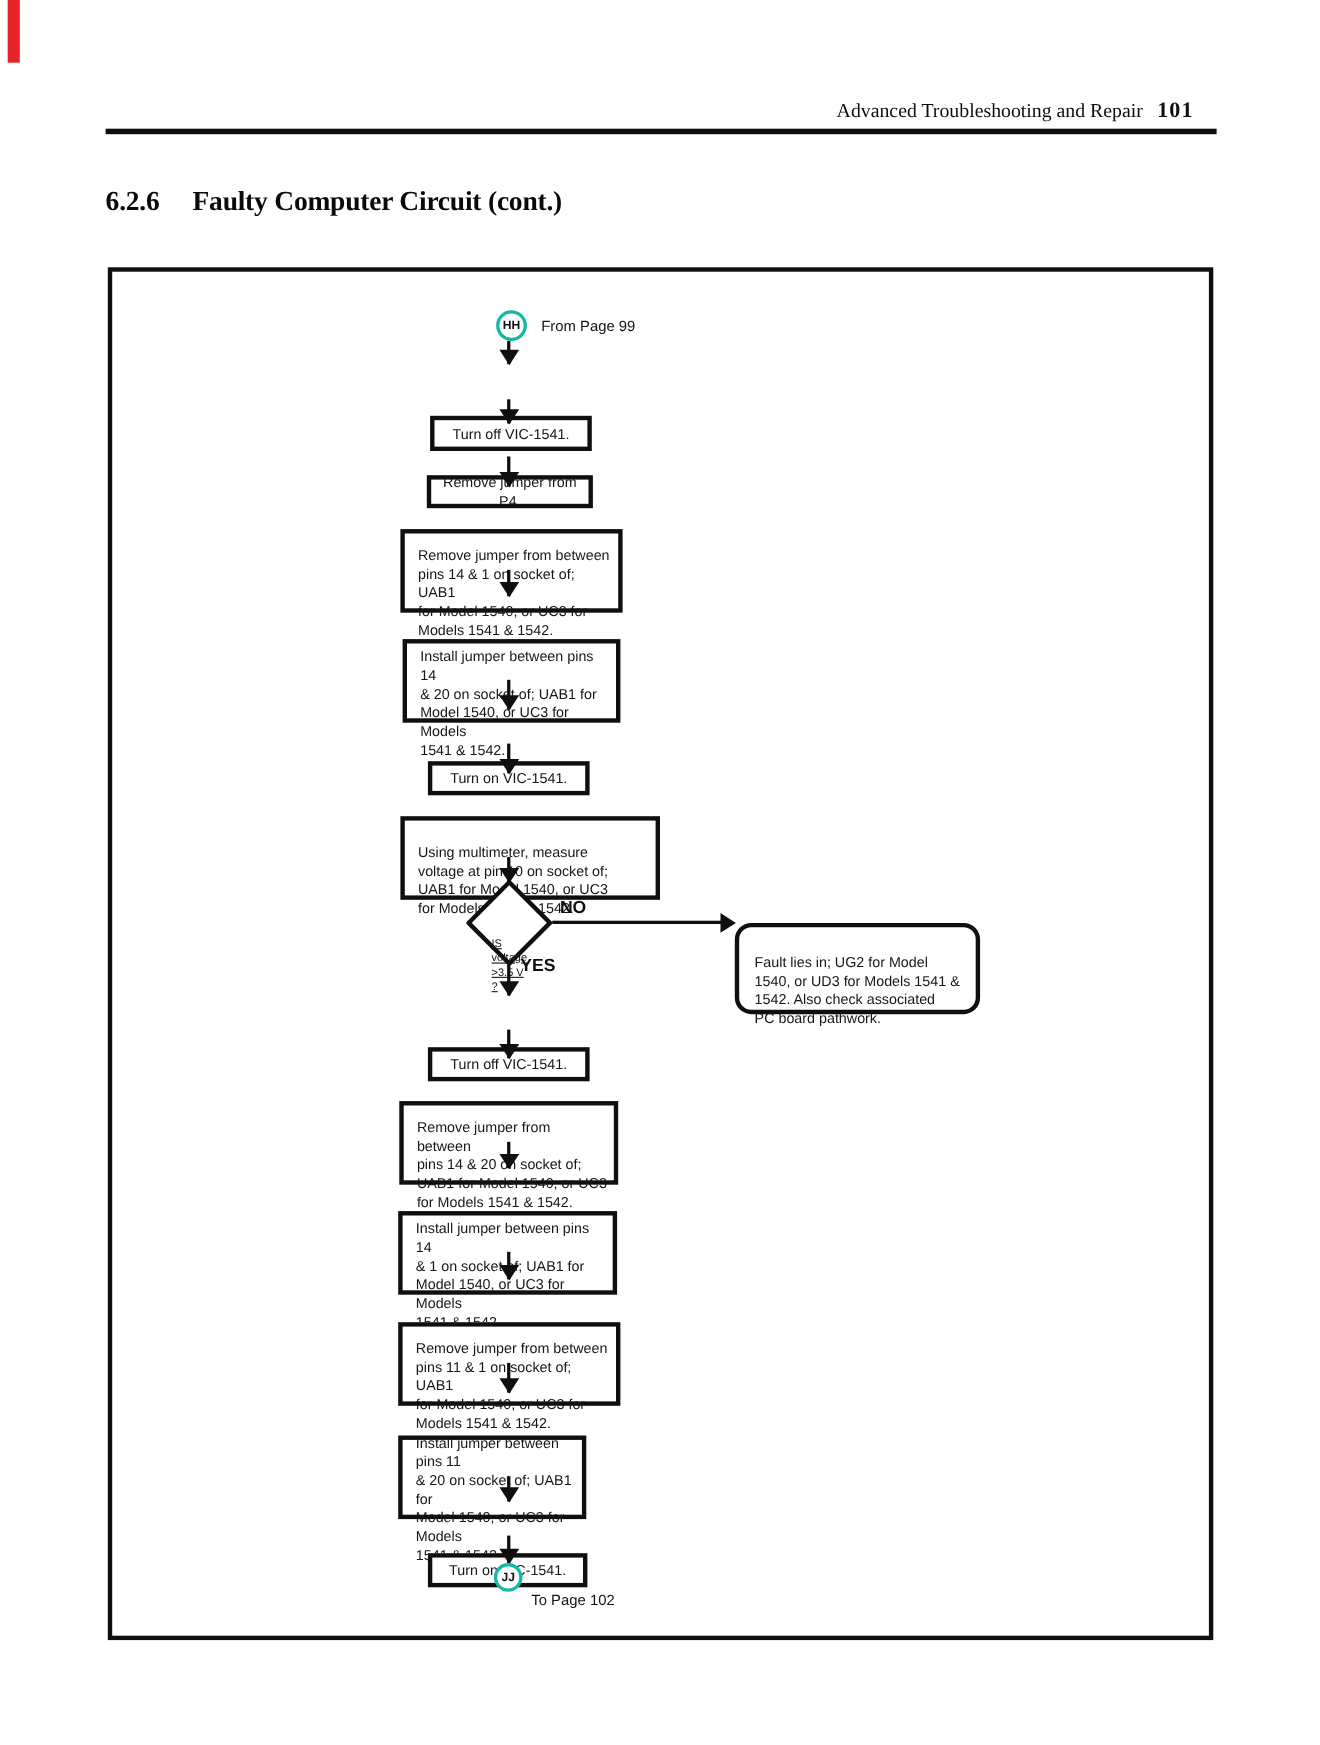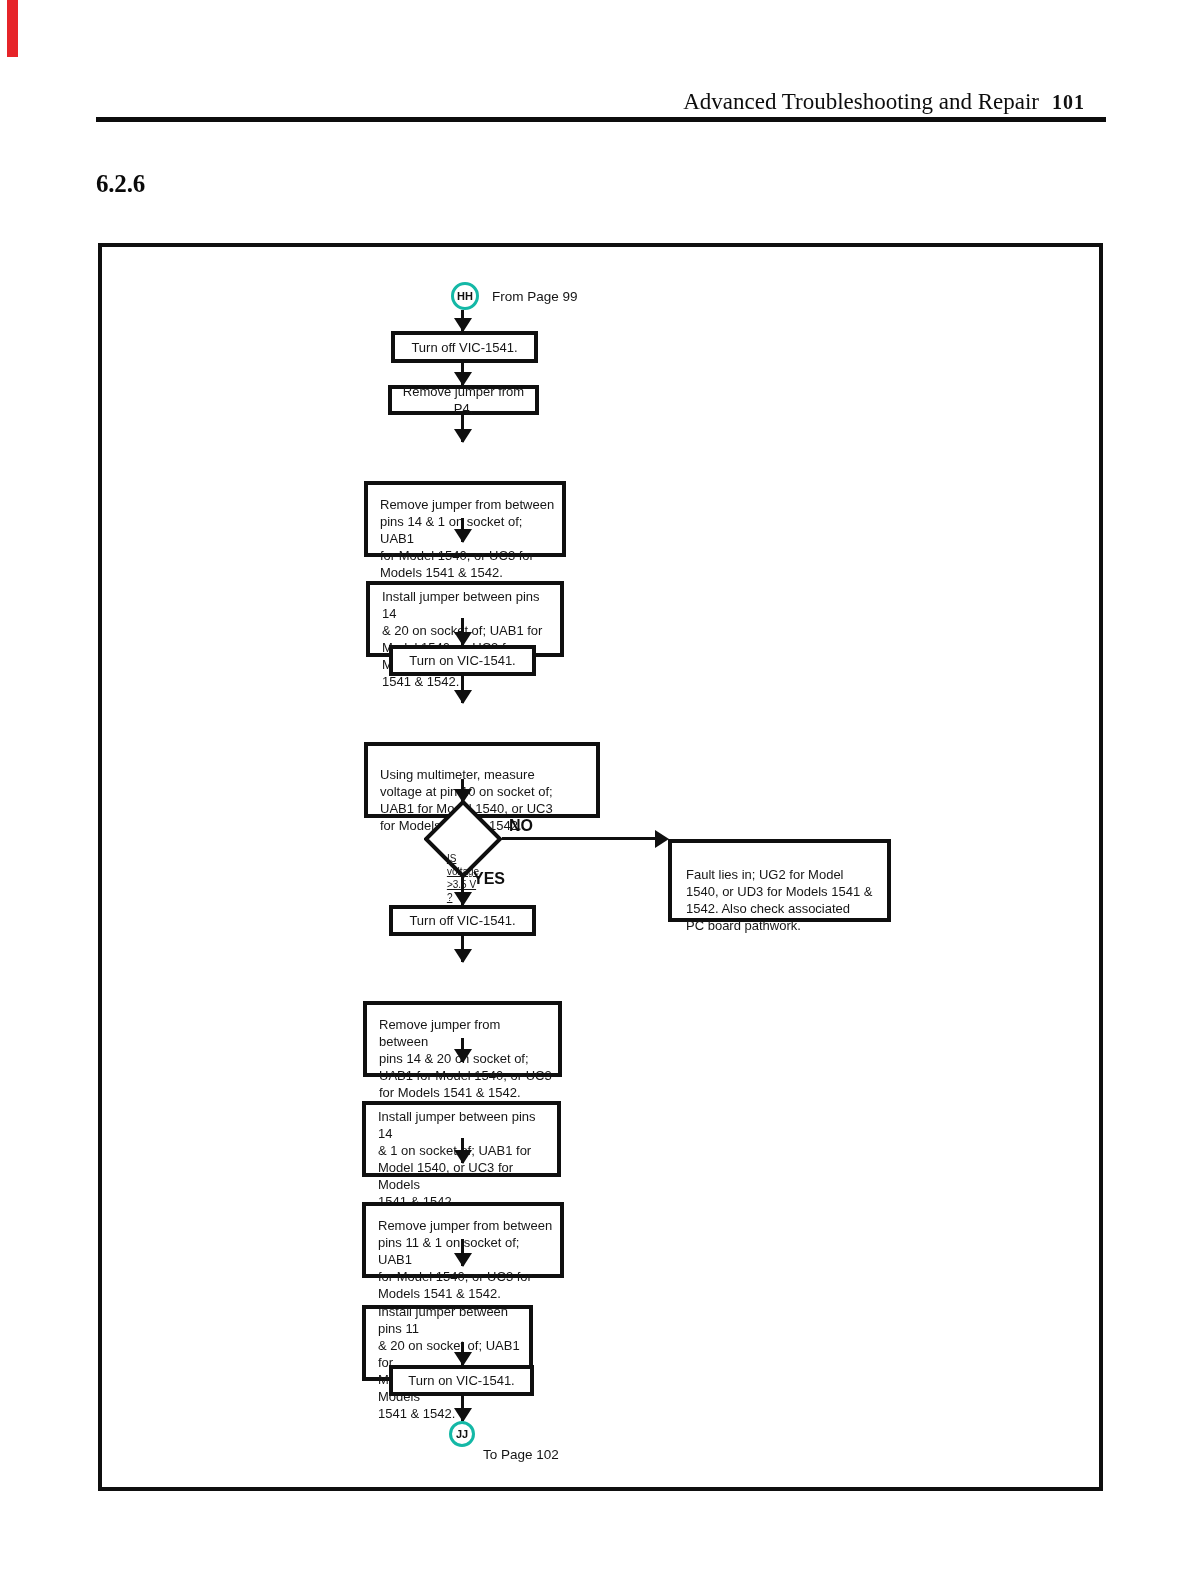--- a/index.html
+++ b/index.html
@@ -11,42 +11,42 @@
   }
   * { box-sizing:border-box; }
 
   .red-mark { position:absolute; left:7px; top:0; width:11px; height:57px; background:#e62429; }
 
   .header-row {
     position:absolute; top:89px; right:115px;
     display:flex; align-items:baseline; gap:13px;
     font-family:"Liberation Serif", serif;
   }
-  .header-title { font-size:23px; color:#0d0d0d; }
+  .header-title { font-size:18px; color:#0d0d0d; }
   .header-pagenum { font-size:20px; font-weight:bold; letter-spacing:1px; }
   .header-rule { position:absolute; left:96px; top:117px; width:1010px; height:5px; background:#0d0d0d; }
 
   .section-heading {
     position:absolute; left:96px; top:170px;
     display:flex; gap:30px;
     font-family:"Liberation Serif", serif;
     font-size:25px; font-weight:bold; letter-spacing:-0.2px; color:#0a0a0a;
   }
 
   .frame {
     position:absolute; left:98px; top:243px; width:1005px; height:1248px;
     border:4px solid #0f0f0f; background:#fff;
   }
 
   .pbox {
     position:absolute; border:4px solid #0f0f0f; background:#fff;
     font-size:13px; line-height:17px; color:#161616;
     display:flex; align-items:center;
   }
-  .pbox.small { justify-content:center; text-align:center; padding:1px 4px; }
+  .pbox.small { justify-content:center; text-align:center; padding:1px 4px;margin-top:47px; }
   .pbox.large { padding:3px 6px 3px 12px; }
   .multiline { white-space:pre-line;margin-top:39px; }
 
   .varrow { position:absolute; width:3px; background:#0f0f0f; }
   .varrow::after {
     content:""; position:absolute; bottom:-1px; left:50%; margin-left:-9px;
     width:0; height:0;
     border-left:9px solid transparent; border-right:9px solid transparent;
     border-top:14px solid #0f0f0f;
   }
@@ -79,20 +79,21 @@
 <div class="red-mark"></div>
 
 <div class="header-row">
   <span class="header-title">Advanced Troubleshooting and Repair</span>
   <span class="header-pagenum">101</span>
 </div>
 <div class="header-rule"></div>
 
 <div class="section-heading">
   <span>6.2.6</span>
+  <span>Faulty Computer Circuit (cont.)</span>
 </div>
 
 <div class="frame"></div>
 
 <div class="connector" style="left:451px; top:282px; width:28px; height:28px;">
   <span>HH</span>
 </div>
 <div class="caption" style="left:492px; top:289px;">From Page 99</div>
 <div class="varrow" style="left:461px; top:310px; height:21px;"></div>
 
@@ -143,21 +144,21 @@
 voltage
 &gt;3.5 V
 ?</div>
 </div>
 <div class="branch-label" style="left:509px; top:817px;">NO</div>
 <div class="hline" style="left:502px; top:837px; width:154px;"></div>
 <div class="rtri" style="left:655px; top:830px;"></div>
 <div class="branch-label" style="left:473px; top:870px;">YES</div>
 <div class="varrow" style="left:461px; top:877px; height:28px;"></div>
 
-<div class="pbox large multiline" style="left:668px; top:800px; width:223px; height:83px; padding-left:14px;">
+<div class="pbox large multiline" style="left:668px; top:800px; width:223px; height:83px; padding-left:14px;border-radius:15px;">
   <span class="multiline">Fault lies in; UG2 for Model
 1540, or UD3 for Models 1541 &amp;
 1542.  Also check associated
 PC board pathwork.</span>
 </div>
 
 <div class="pbox small" style="left:389px; top:905px; width:147px; height:31px;">
   <span>Turn off VIC-1541.</span>
 </div>
 <div class="varrow" style="left:461px; top:936px; height:26px;"></div>

